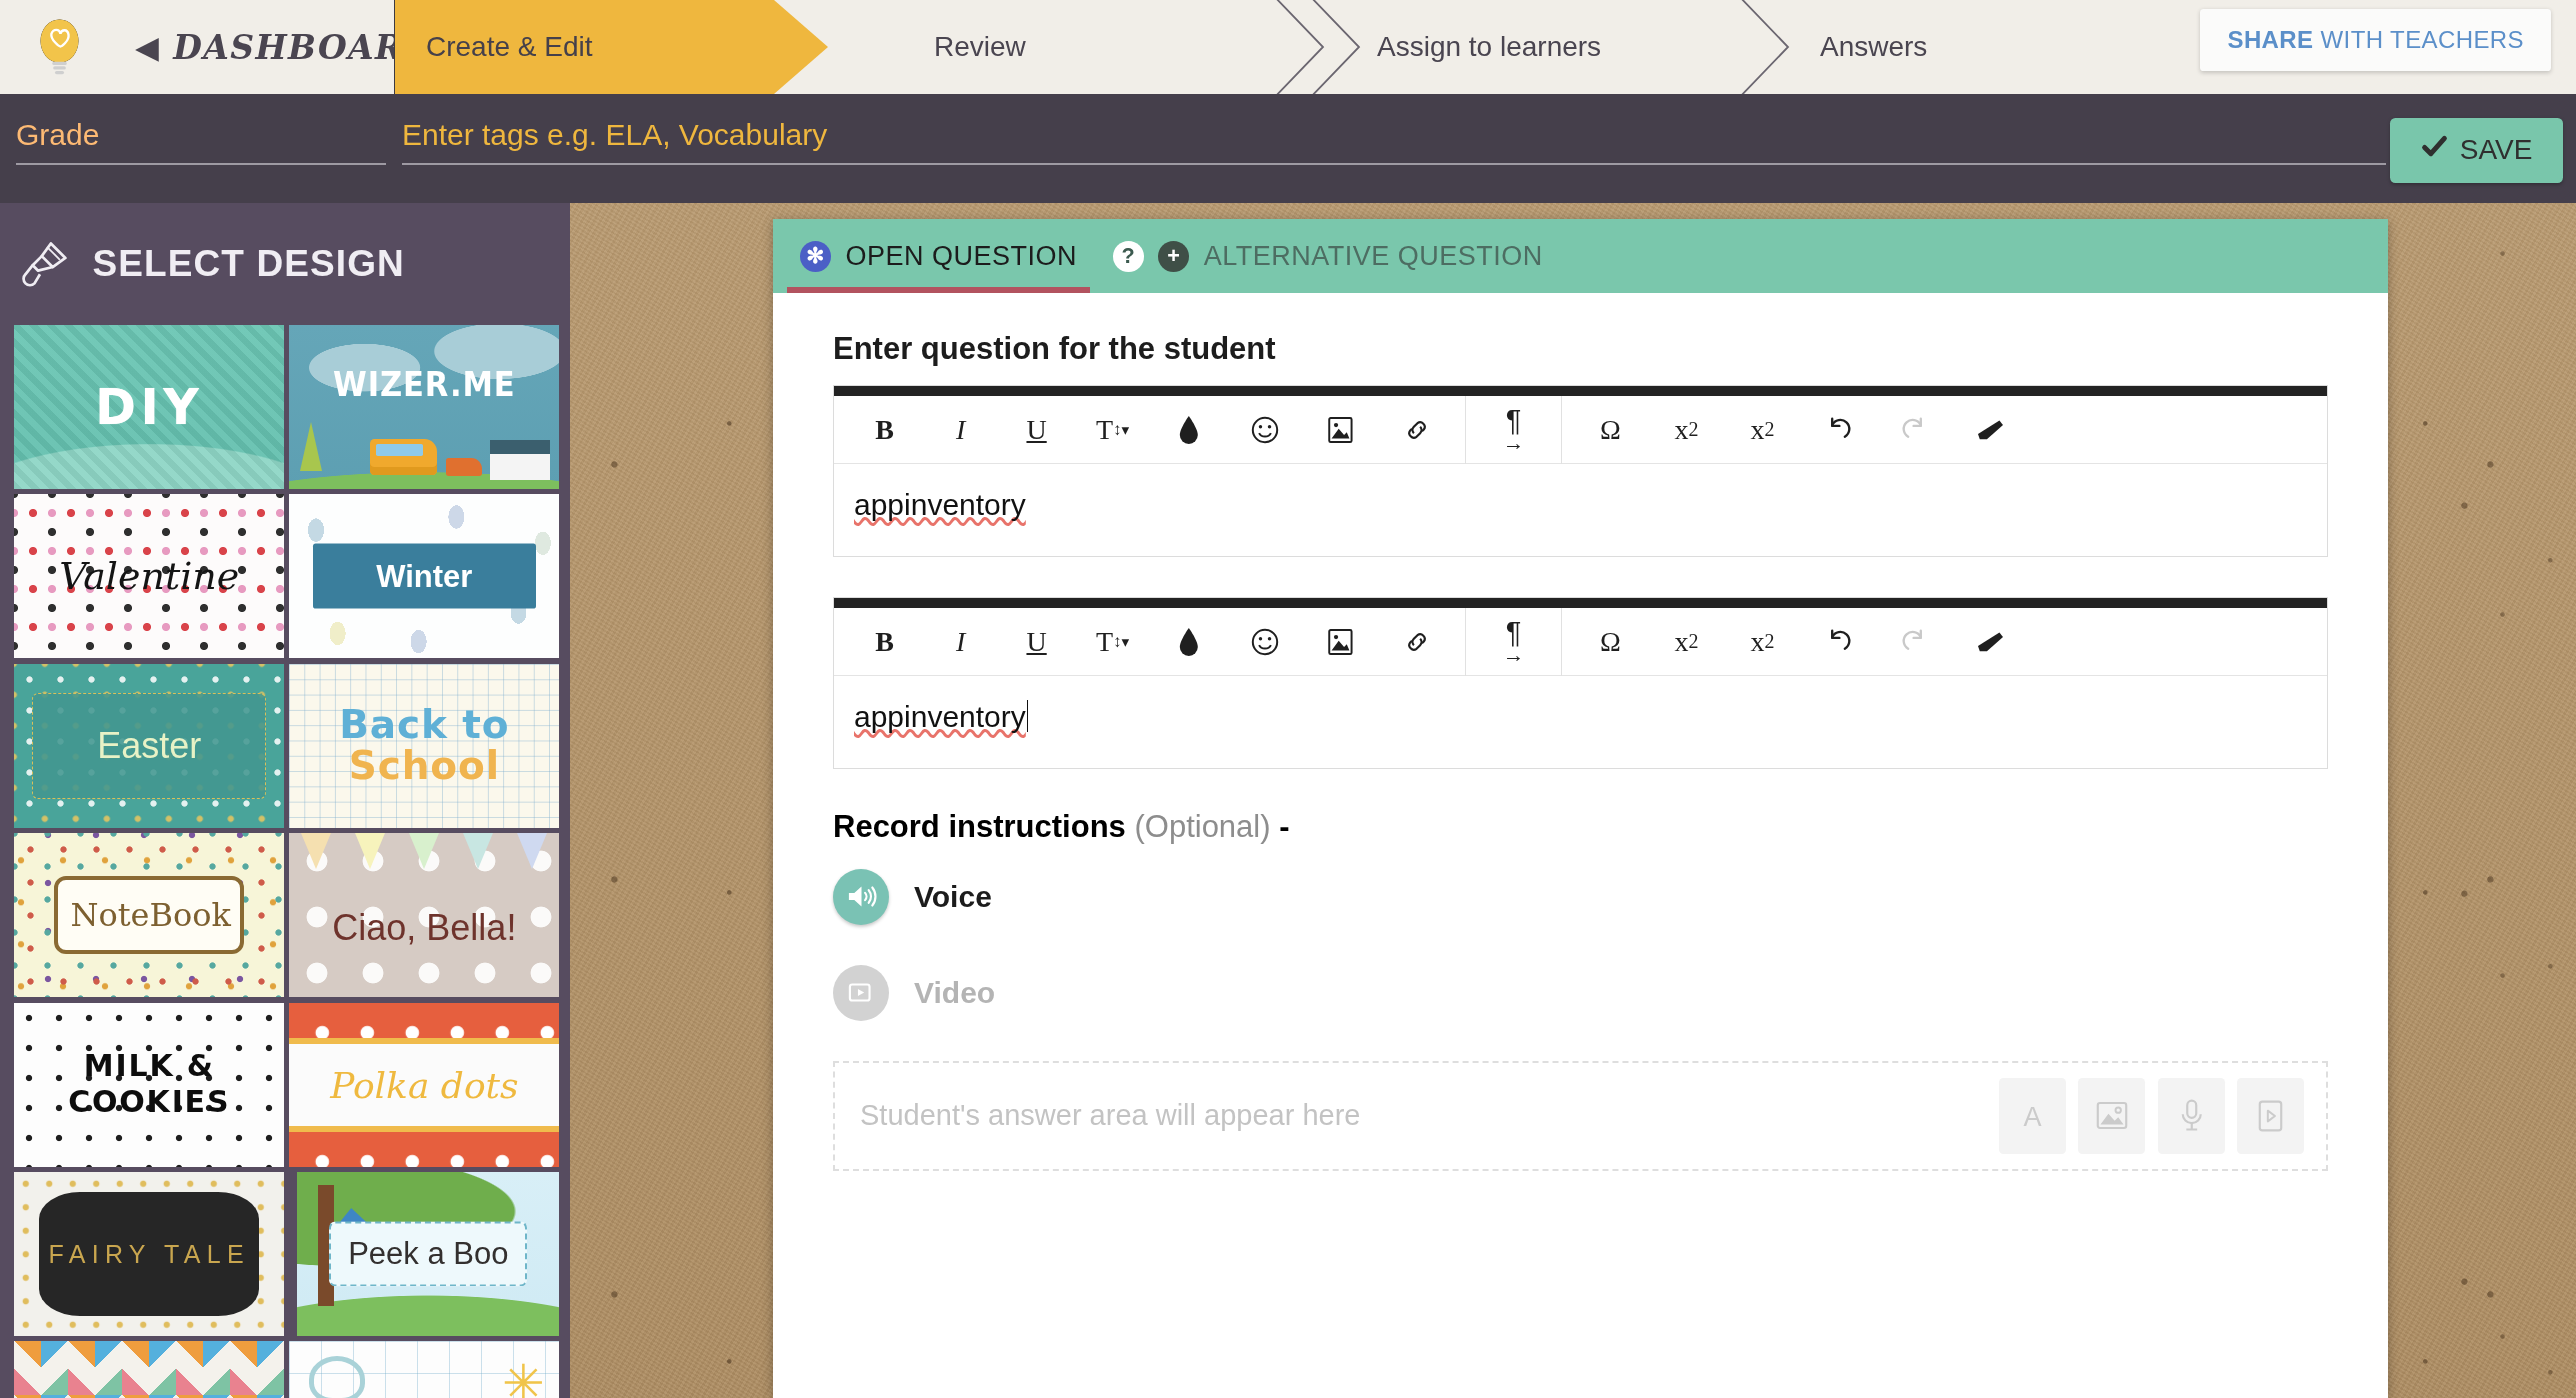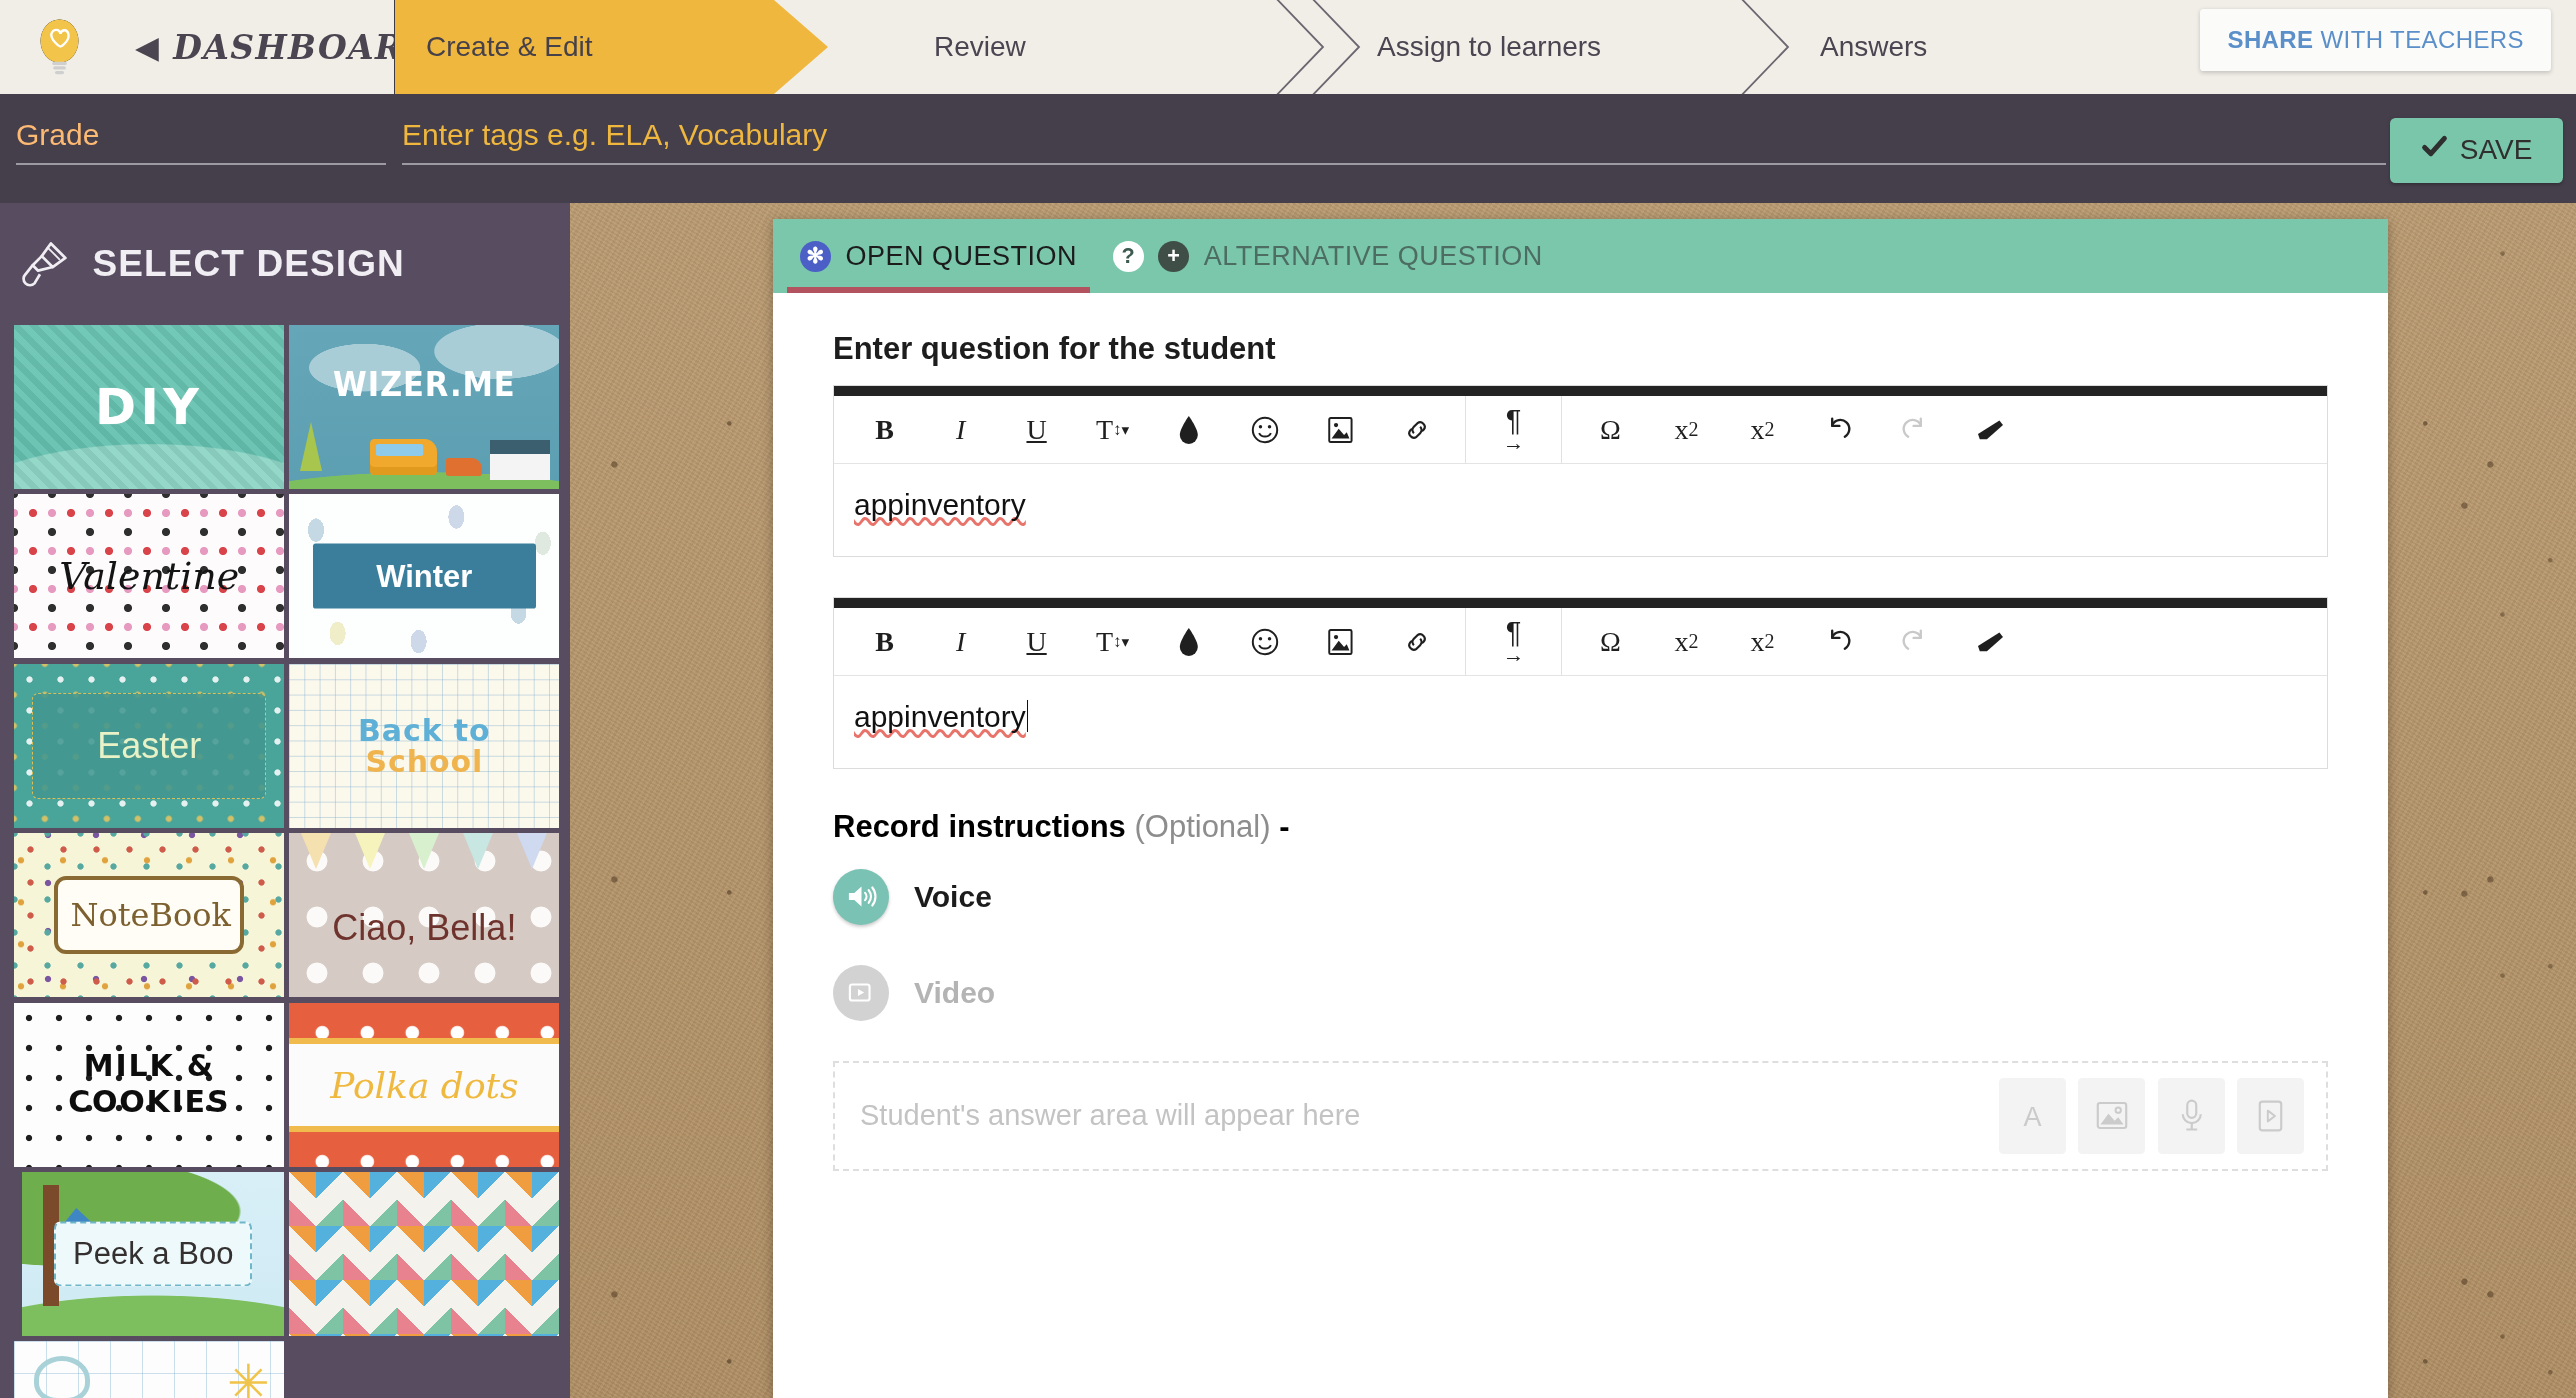--- a/index.html
+++ b/index.html
@@ -222,21 +222,21 @@
     border: 1.8px dashed #d9c05a; border-radius: 6.3px;
   }
   .d-bts {
     background-color: #fbf8ec;
     background-image:
       linear-gradient(rgba(120,170,205,.40) 0.9px, transparent 0.9px),
       linear-gradient(90deg, rgba(120,170,205,.40) 0.9px, transparent 0.9px);
     background-size: 15.3px 15.3px, 15.3px 15.3px;
   }
   .d-bts .dc-label {
-    font-family: "DejaVu Sans", sans-serif; font-size: 30px; font-weight: bold;
+    font-family: "DejaVu Sans", sans-serif; font-size: 39px; font-weight: bold;
     color: #5fb0d6; line-height: 1.05; letter-spacing: 0.9px;
   }
   .d-bts .l2 { color: #f0b44f; }
 
   .d-notebook {
     background-color: #f7f5d8;
     background-image:
       radial-gradient(circle, #cf5b4a 0 2.7px, transparent 3.6px),
       radial-gradient(circle, #56a8a0 0 2.7px, transparent 3.6px),
       radial-gradient(circle, #7b56a0 0 2.7px, transparent 3.6px),
@@ -589,20 +589,24 @@
         <div>COOKIES</div>
       </div>
     </div>
 
     <div class="design-card d-polka">
       <div class="band top"></div>
       <div class="band bot"></div>
       <div class="dc-label">Polka dots</div>
     </div>
 
+    <div class="design-card d-fairy">
+      <div class="plate"></div>
+      <div class="dc-label">FAIRY TALE</div>
+    </div>
 
     <div class="design-card d-peek">
       <div class="trunk"></div>
       <div class="kite"></div>
       <div class="dc-label">Peek a Boo</div>
     </div>
 
     <div class="design-card d-chev">
       <div class="dc-label"></div>
     </div>

